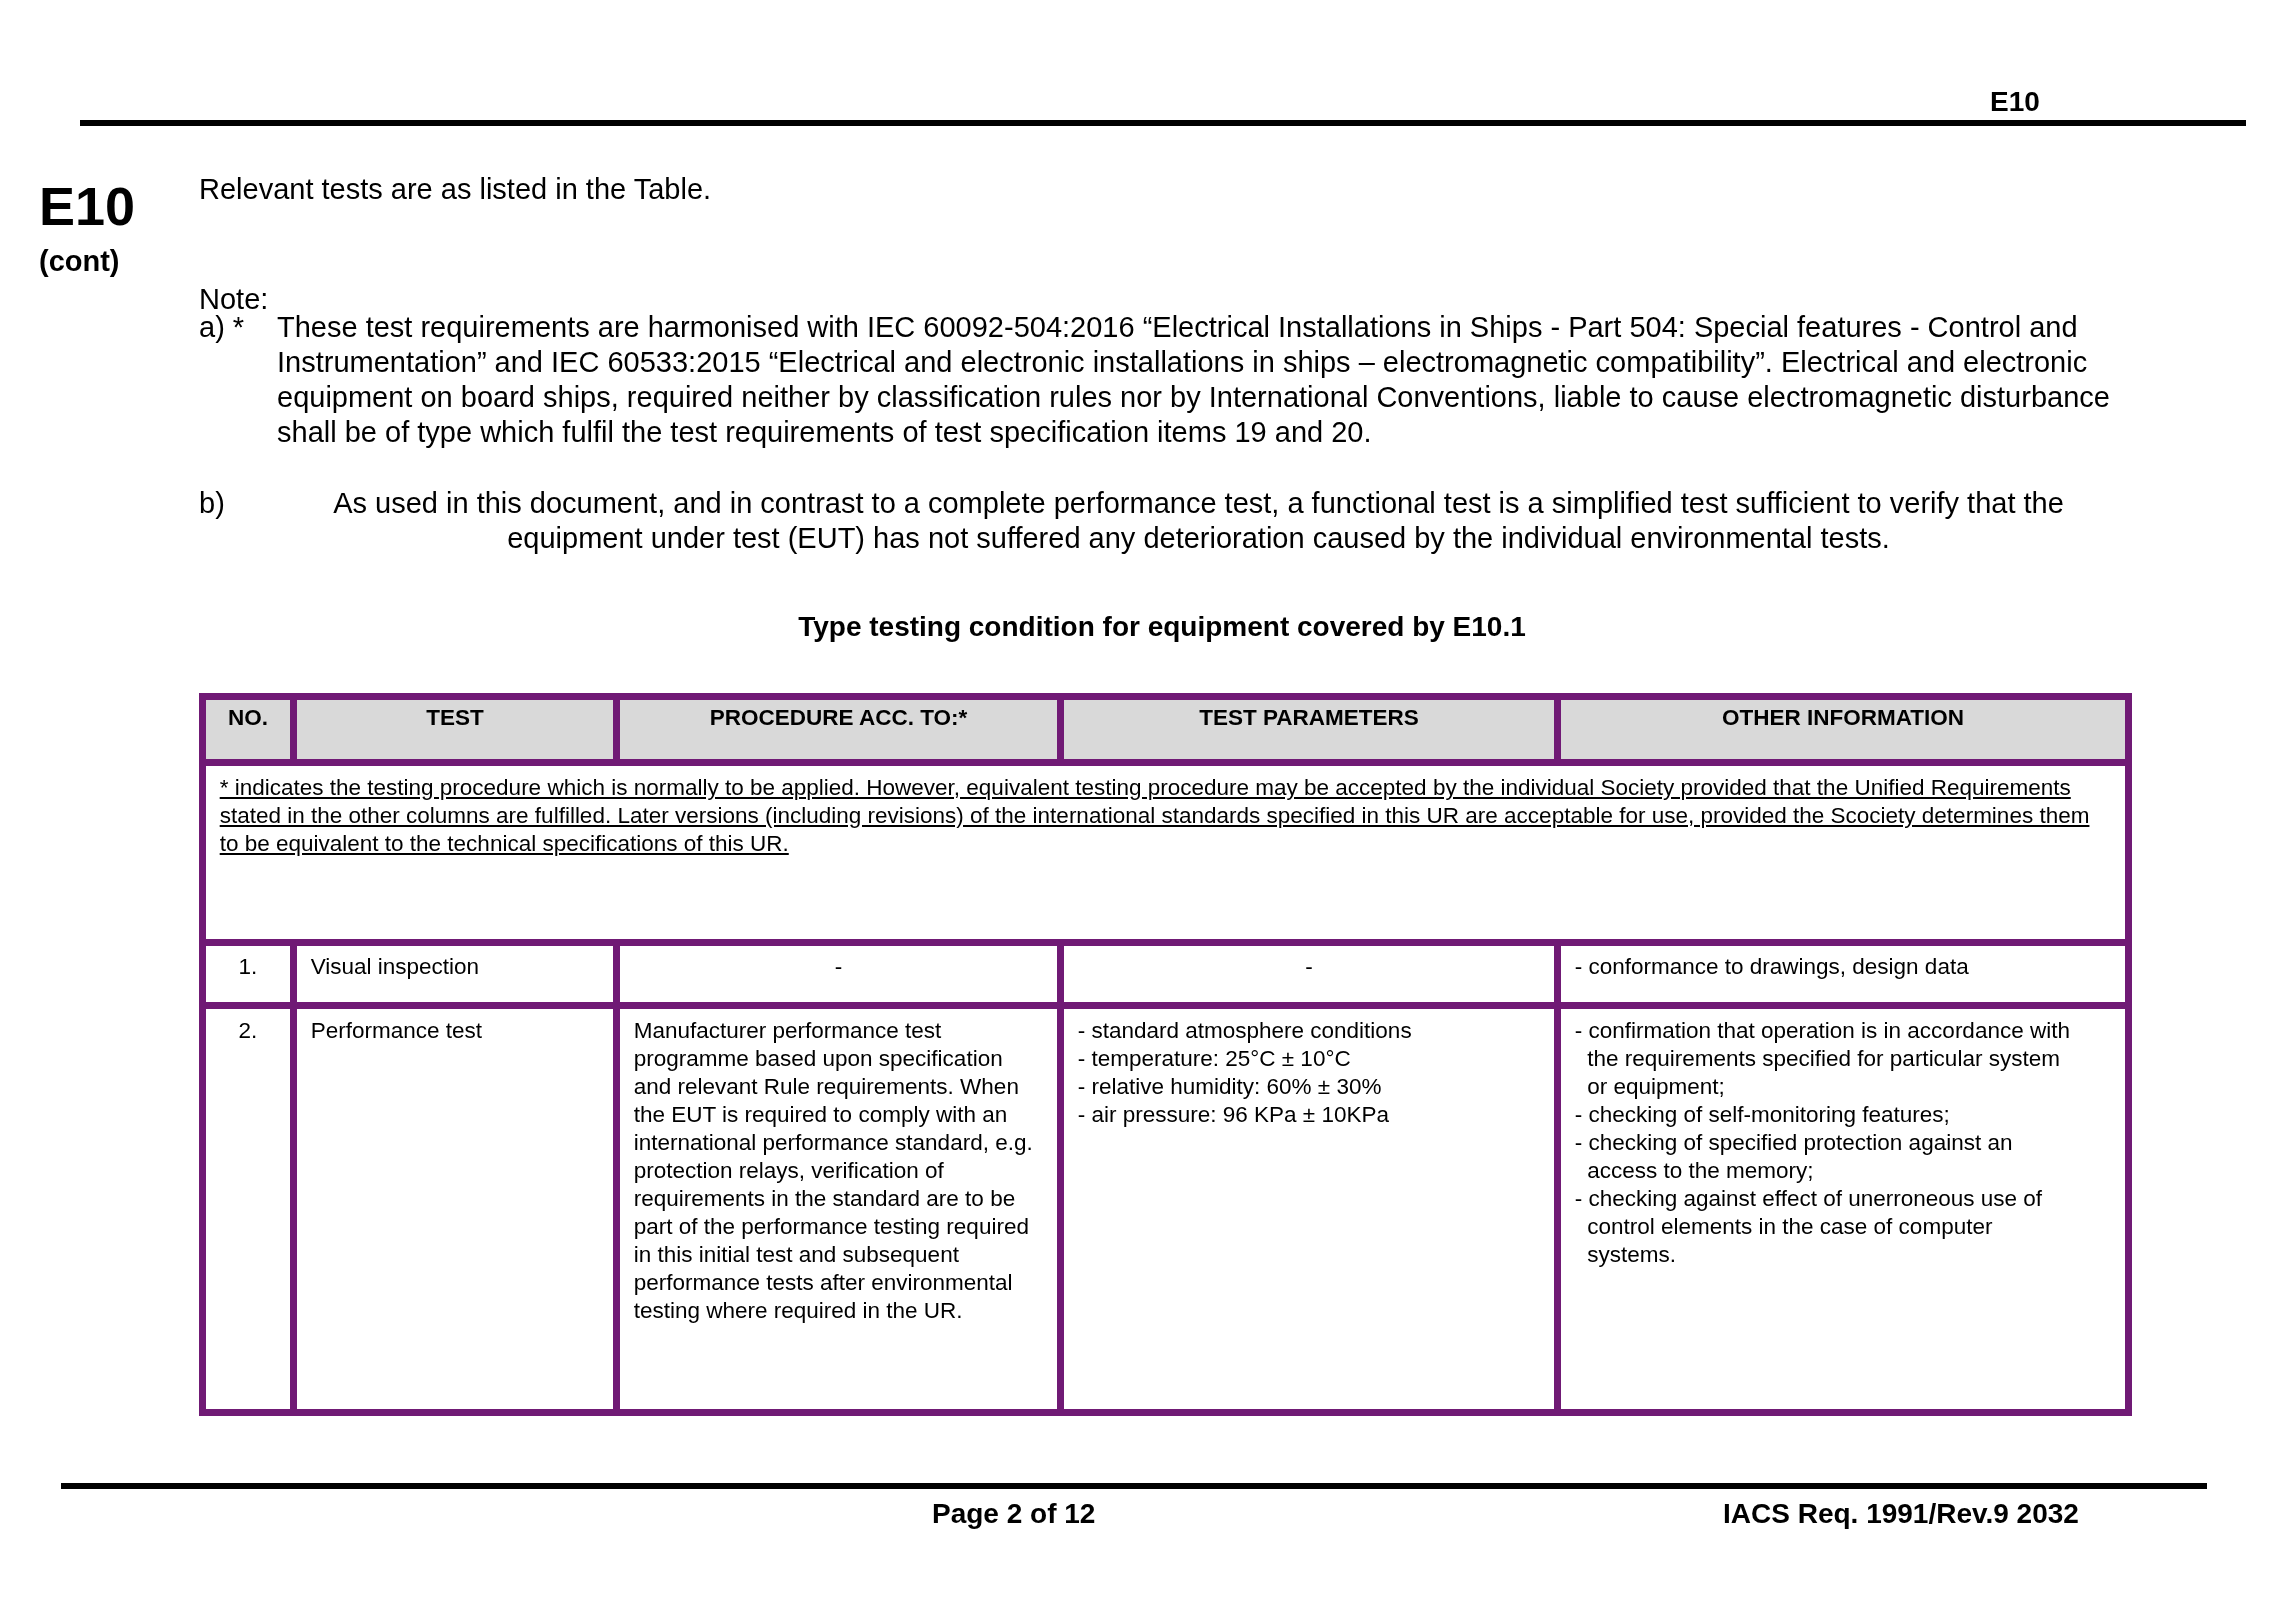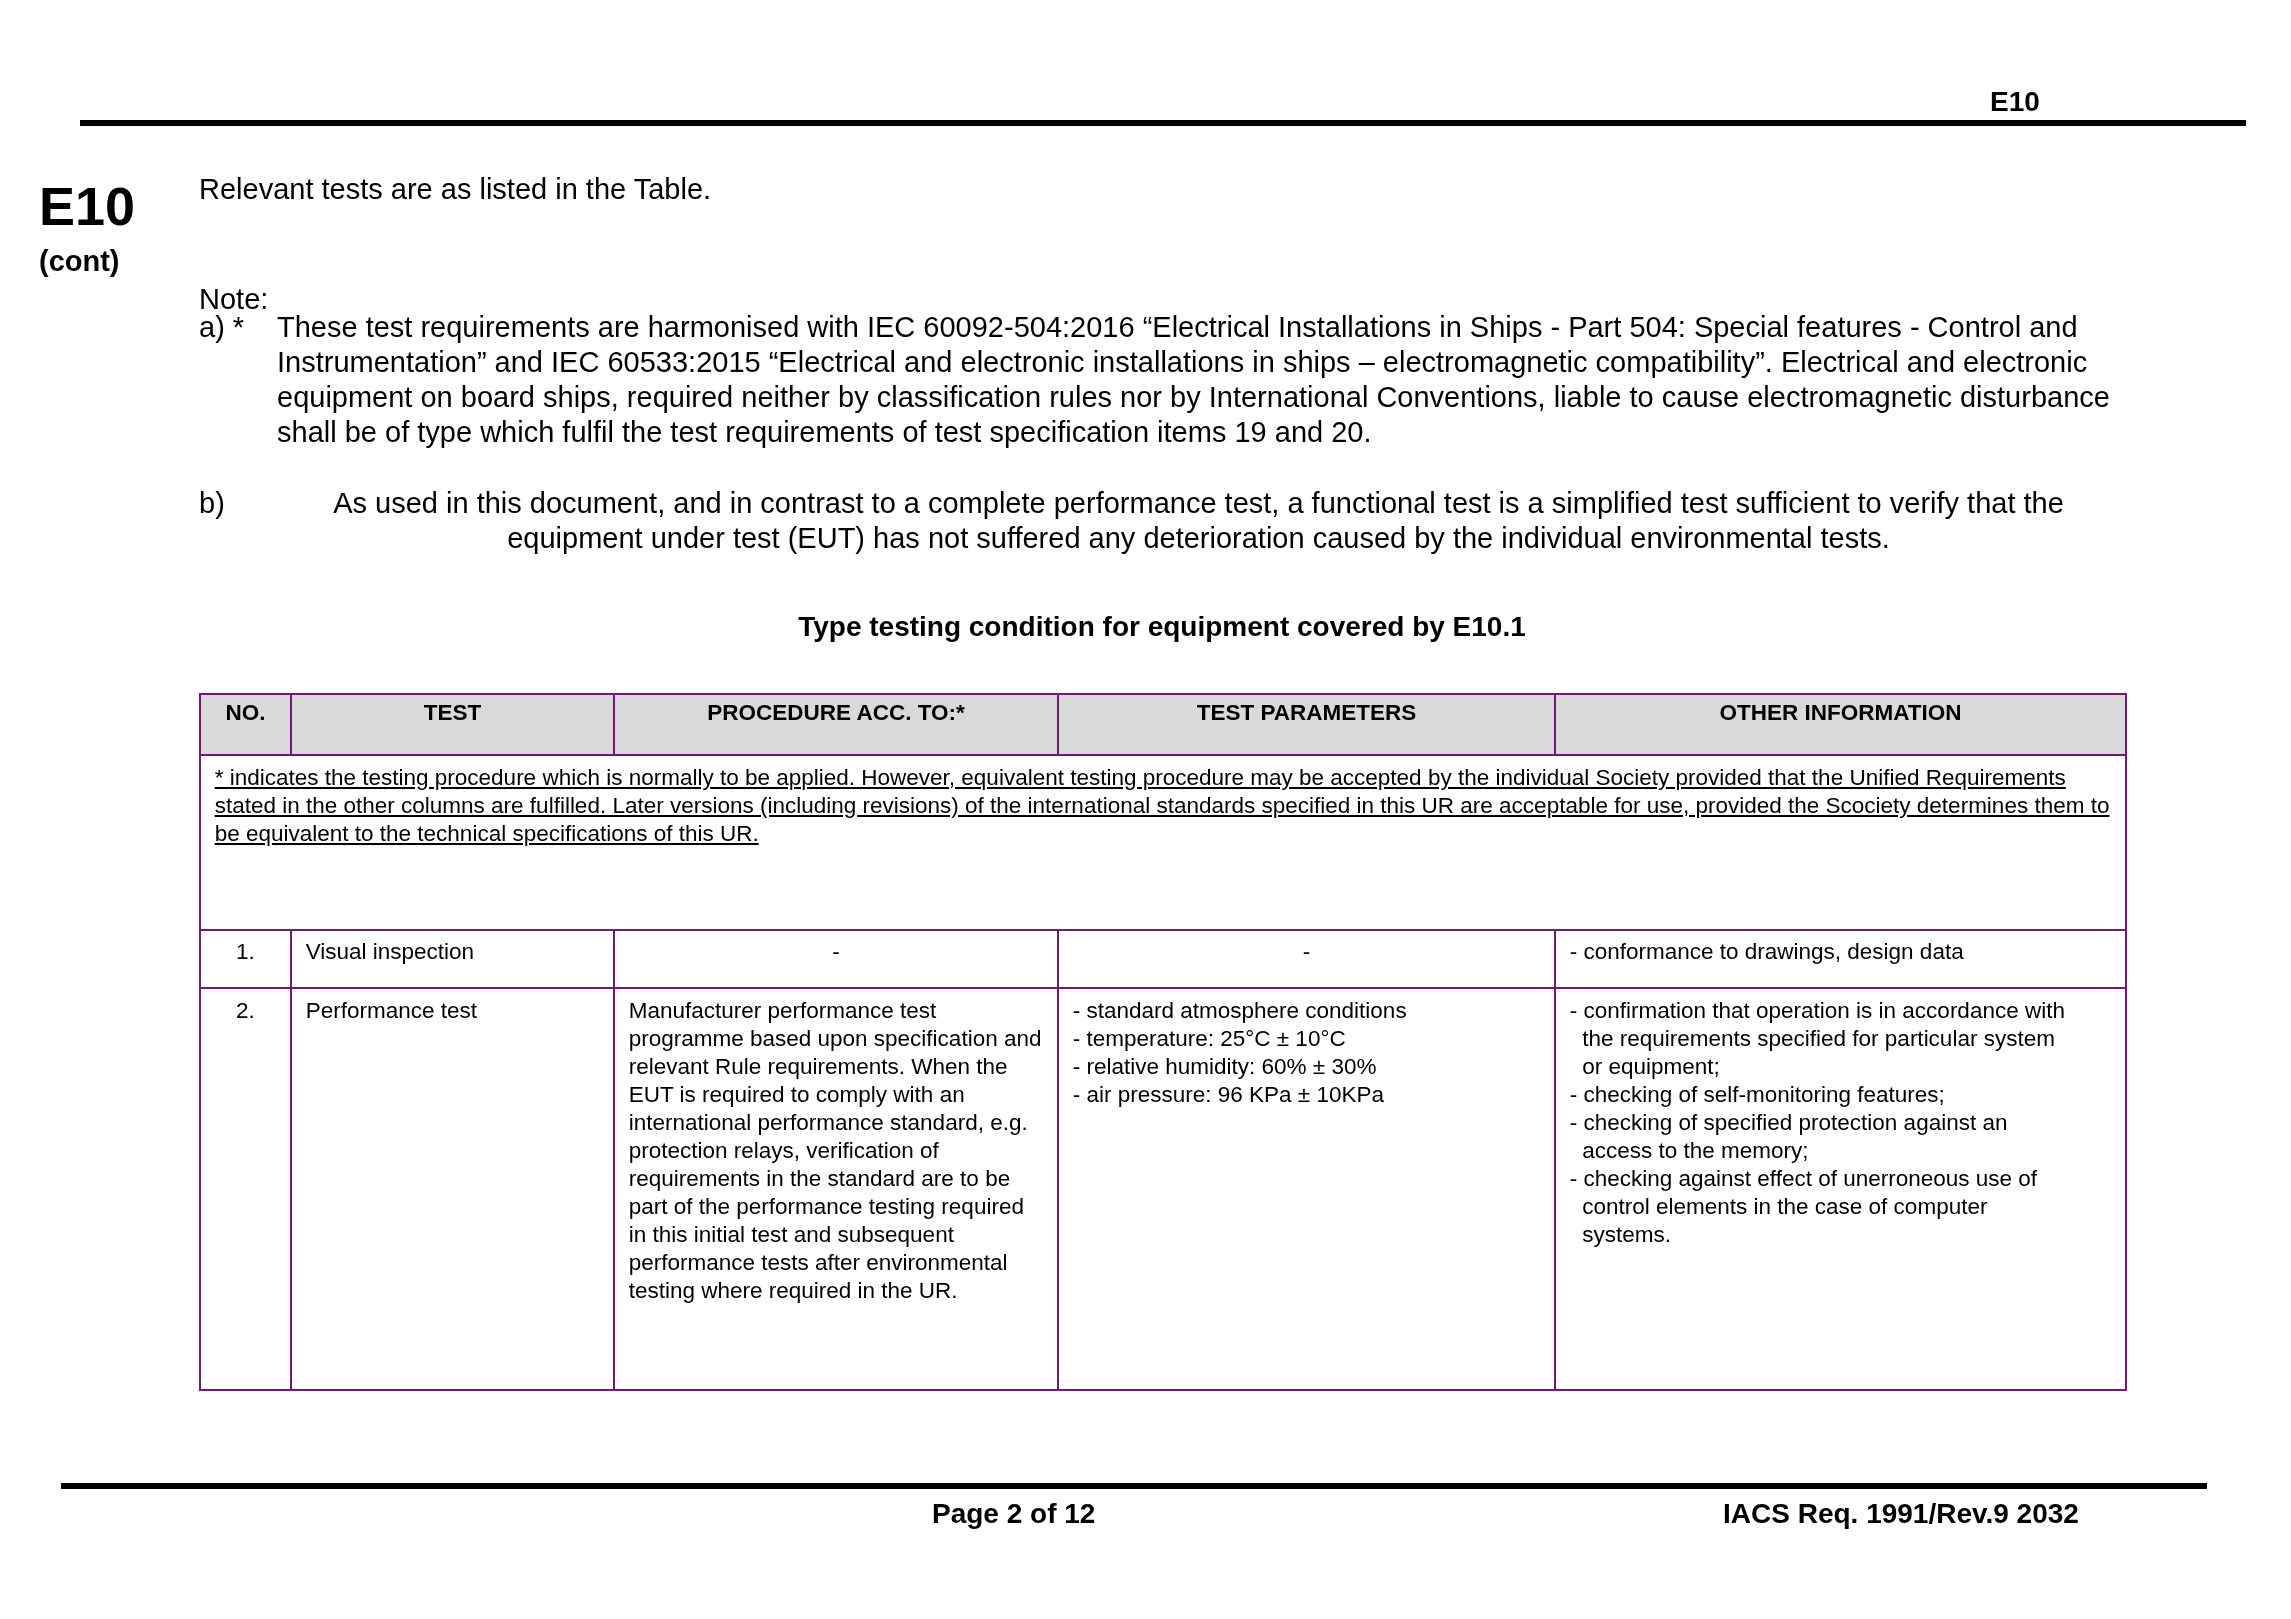--- a/index.html
+++ b/index.html
@@ -20,21 +20,21 @@
   .item-a-text { left: 277px; top: 310px; width: 1862px; }
   .item-b-label { left: 199px; top: 486px; }
   .item-b-text { left: 277px; top: 486px; width: 1862px; }
   .tbl-title { left: 199px; width: 1926px; top: 611px; text-align: center; font-size: 28px; font-weight: bold; }
 
   table.spec {
     position: absolute; left: 199px; top: 693px; width: 1927px;
     border-collapse: collapse; table-layout: fixed;
     font-size: 22.5px; line-height: 28px;
   }
-  table.spec th, table.spec td { border: 2px solid #701a75; vertical-align: top; }
+  table.spec th, table.spec td { border: 7px solid #701a75; vertical-align: top; }
   table.spec th {
     background: #d9d9d9; font-weight: bold; text-align: center;
     height: 55px; padding: 3.9px 5.9px 0 5.9px; font-size: 22.5px;
   }
   table.spec td { padding: 7.8px 13.7px 0 13.7px; }
   td.c { text-align: center; }
   td.note-cell { height: 165px; padding: 35px 17.6px 0 104px; text-decoration: underline; }
   tr.r1 td { height: 49px; }
   tr.r2 td { height: 392px; }
   .ln { display: block; white-space: pre-wrap; }

